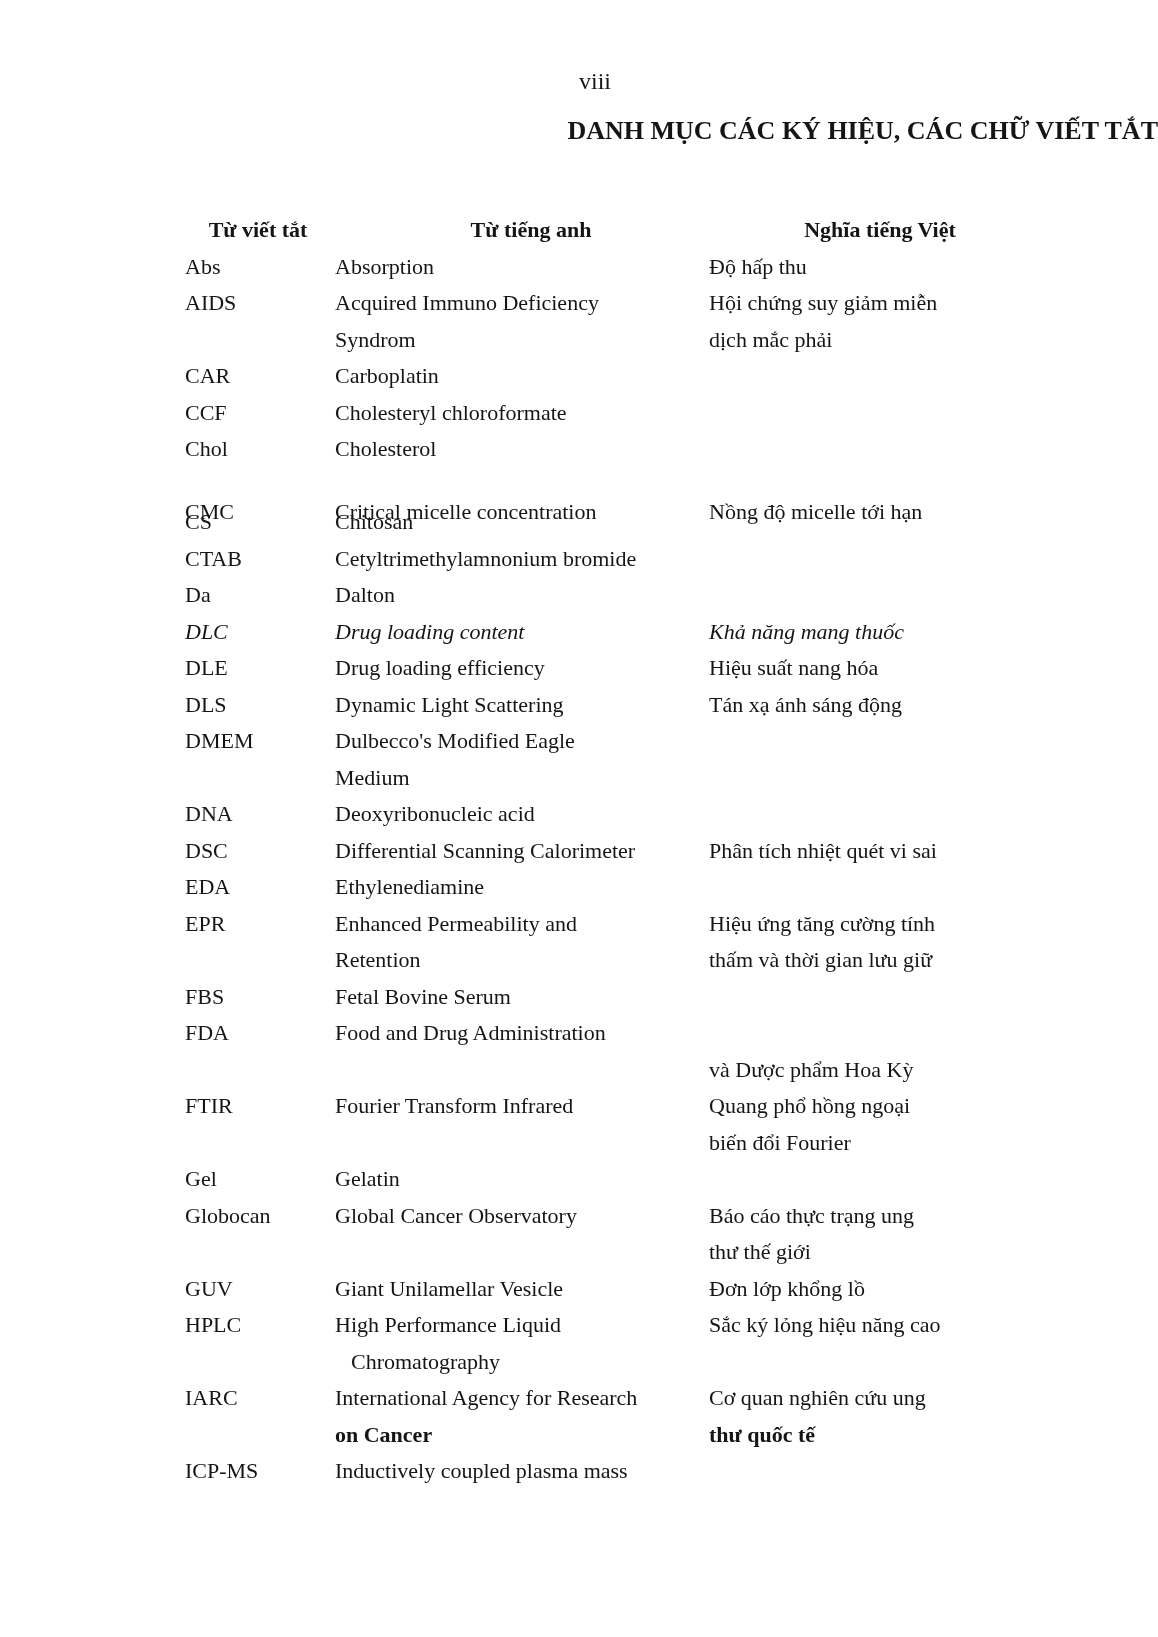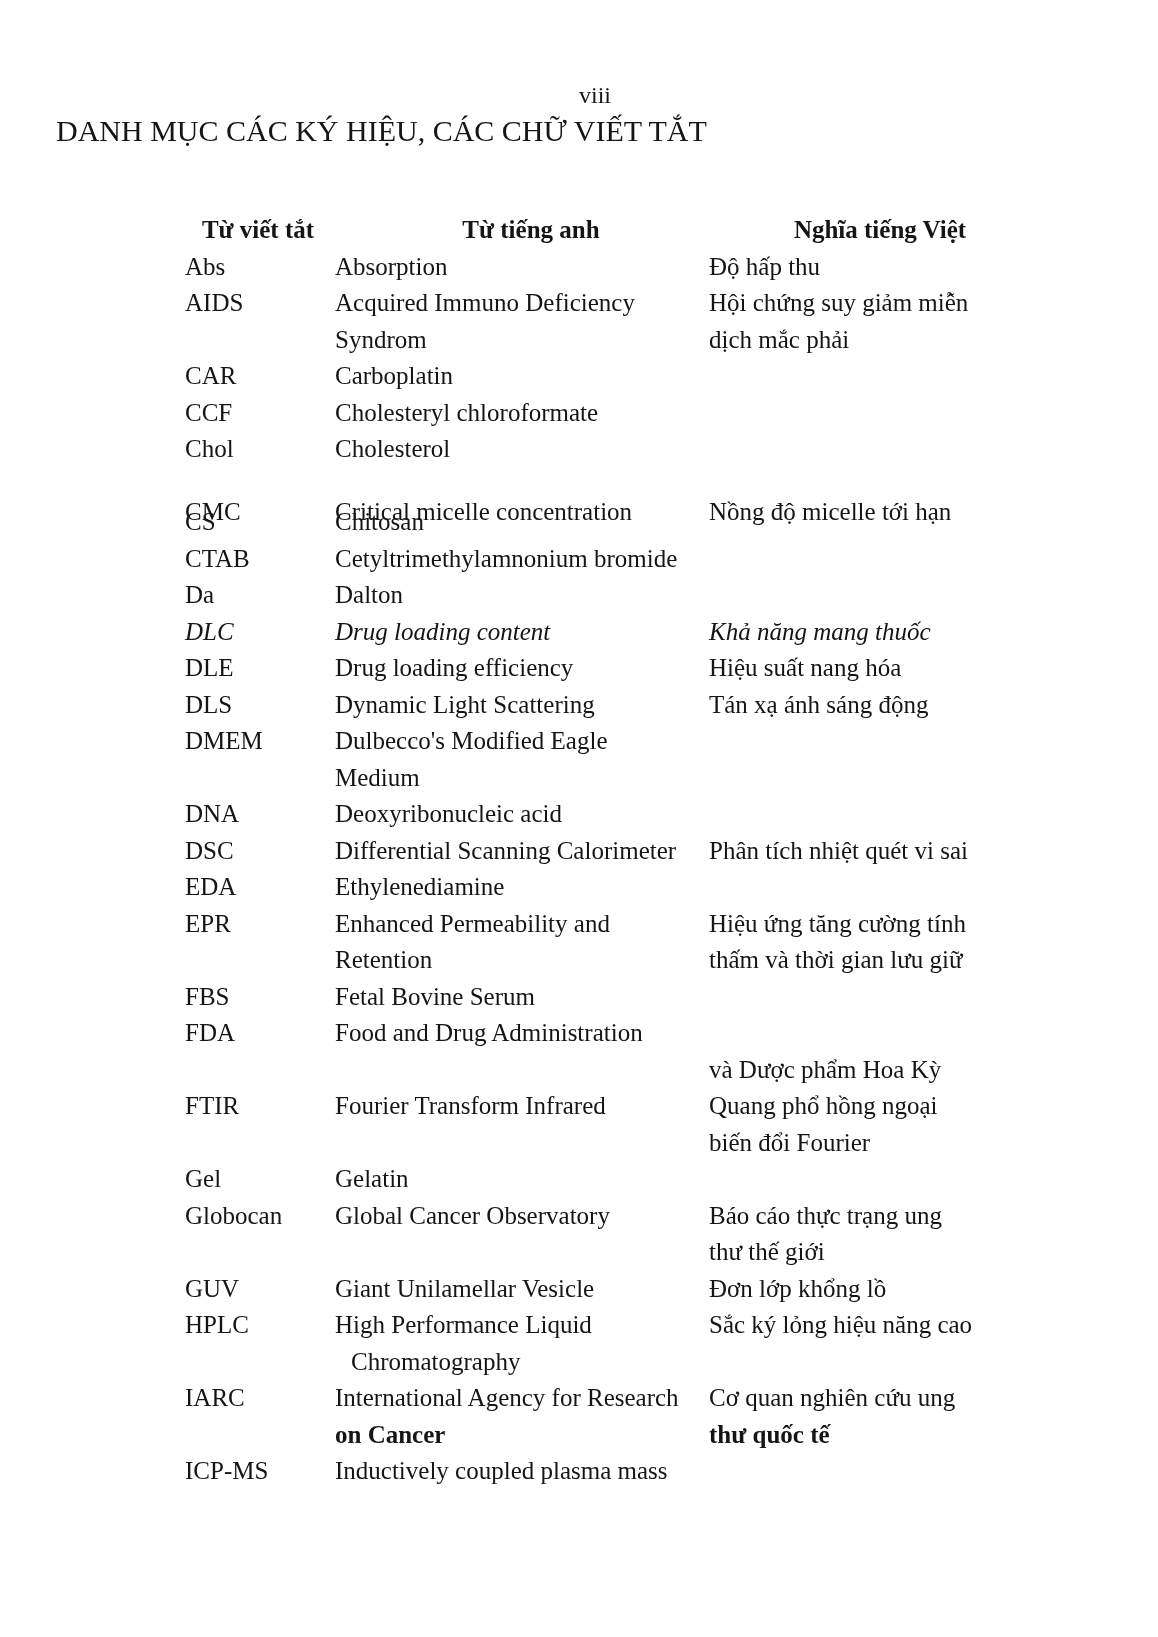--- a/index.html
+++ b/index.html
@@ -11,45 +11,45 @@
     position: relative;
     width: 1158px;
     height: 1637px;
     background: #ffffff;
     color: #151515;
     font-family: "Liberation Serif", "DejaVu Serif", serif;
     overflow: hidden;
   }
   .page-number {
     position: absolute;
-    top: 80px;
+    top: 66px;
     left: 32px;
     width: 1126px;
     text-align: center;
     font-size: 24px;
     line-height: 30px;
   }
   .doc-title {
     position: absolute;
     top: 112px;
     left: 56px;
     width: 1102px;
-    text-align: left;
-    font-size: 30px;
-    font-weight: normal;
+    text-align: right;
+    font-size: 26px;
+    font-weight: bold;
     line-height: 38px;
     white-space: nowrap;
   }
   .line {
     position: absolute;
     left: 0;
     width: 1158px;
     height: 37px;
     line-height: 36.5px;
-    font-size: 25px;
+    font-size: 22px;
     white-space: nowrap;
   }
   .cell {
     position: absolute;
     top: 0;
     display: block;
   }
   .col-abbr   { left: 185px; width: 148px; }
   .col-en     { left: 335px; width: 374px; }
   .col-vi     { left: 709px; width: 320px; }

